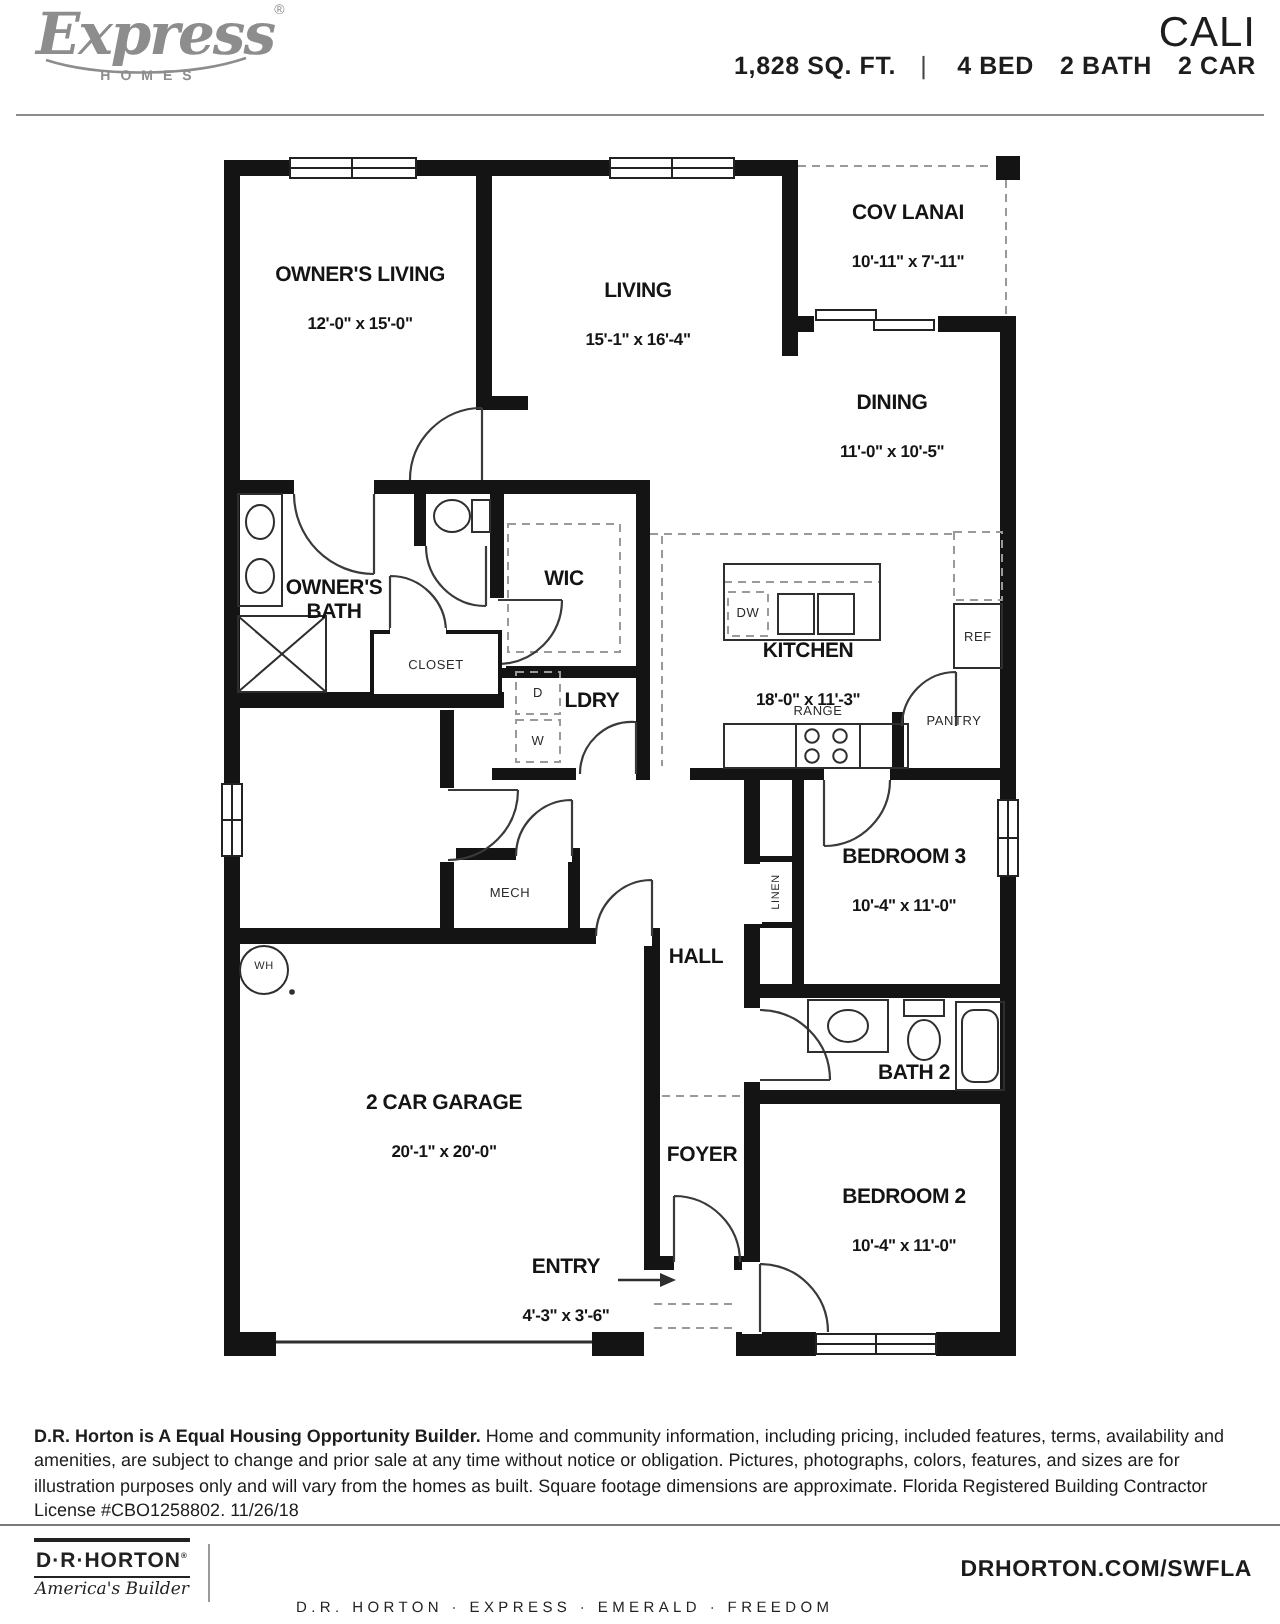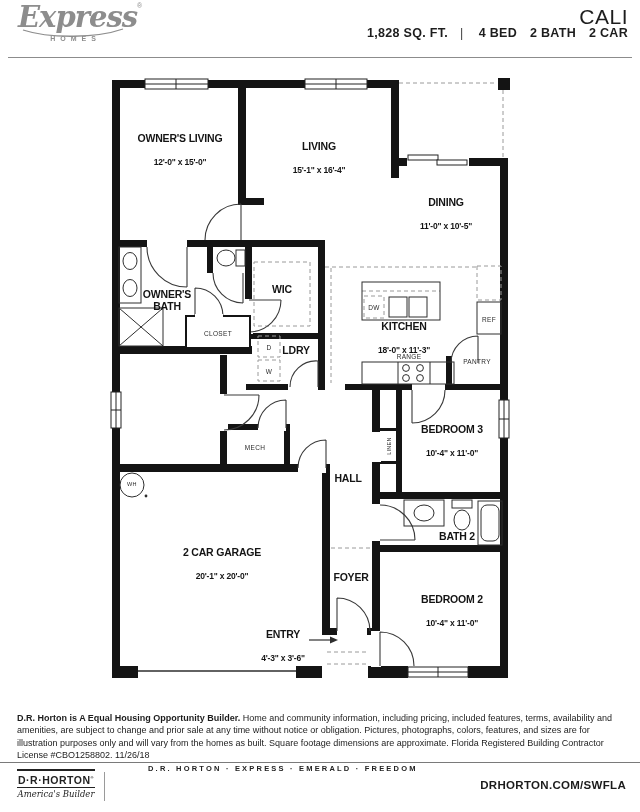--- a/index.html
+++ b/index.html
@@ -34,21 +34,21 @@
 
   
   .disclaimer{position:absolute;left:17px;top:712px;width:607px;font-size:9px;line-height:12.4px;color:#1c1c1c;}
   .disclaimer b{font-weight:bold;}
   .hrule2{position:absolute;left:0;right:0;top:762px;height:1px;background:#7a7a7a;}
   .drlogo{position:absolute;left:16px;top:769px;width:80px;text-align:center;color:#222;}
   .drlogo-name{display:inline-block;font-size:10.5px;font-weight:bold;letter-spacing:.5px;
                border-top:2px solid #222;border-bottom:1px solid #222;padding:1px 1px;line-height:12px;}
   .drlogo-tag{font-family:"DejaVu Serif",serif;font-style:italic;font-size:8.5px;margin-top:1px;}
   .vdiv{position:absolute;left:104px;top:772px;width:1px;height:29px;background:#9a9a9a;}
-  .brands-line{position:absolute;left:116px;top:764px;font-size:7.5px;font-weight:bold;letter-spacing:2.2px;color:#222;padding-left:32px;}
+  .brands-line{position:absolute;left:116px;top:799px;font-size:7.5px;font-weight:normal;letter-spacing:2.2px;color:#222;padding-left:32px;}
   .website{position:absolute;right:14px;top:779px;font-size:11.5px;font-weight:bold;letter-spacing:.3px;color:#1b1b1b;}
 </style>
 </head>
 <body>
 
 <div class="sheet">
 
   <div class="brand">
     <div>
       <span class="brand-script">Express</span><sup>®</sup>
@@ -232,20 +232,24 @@
   </svg>
 
   <div class="rl" style="left:180px;top:149px;">
     <div class="nm">OWNER'S LIVING</div>
     <div class="dm">12'-0" x 15'-0"</div>
   </div>
   <div class="rl" style="left:319px;top:157px;">
     <div class="nm">LIVING</div>
     <div class="dm">15'-1" x 16'-4"</div>
   </div>
+  <div class="rl" style="left:454px;top:118px;">
+    <div class="nm">COV LANAI</div>
+    <div class="dm">10'-11" x 7'-11"</div>
+  </div>
   <div class="rl" style="left:446px;top:213px;">
     <div class="nm">DINING</div>
     <div class="dm">11'-0" x 10'-5"</div>
   </div>
   <div class="rl" style="left:167px;top:300px;">
     <div class="nm">OWNER'S
 BATH</div>
   </div>
   <div class="rl" style="left:282px;top:289px;">
     <div class="nm">WIC</div>

